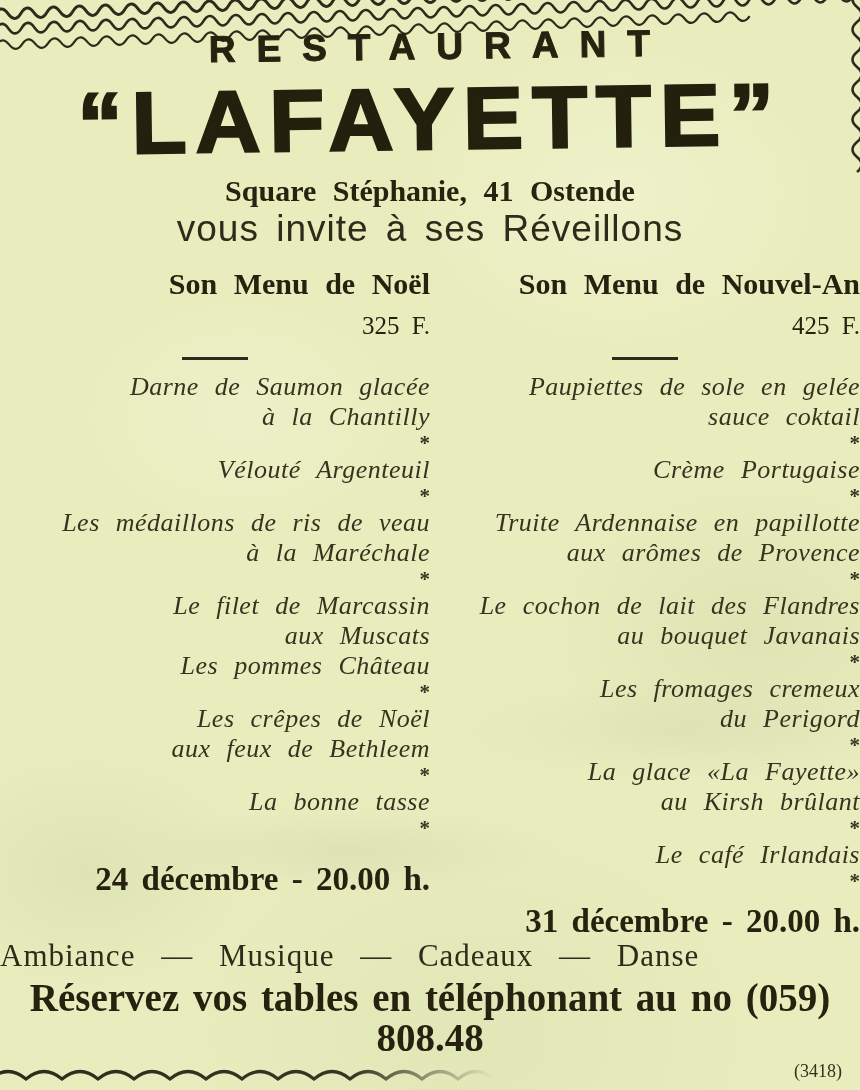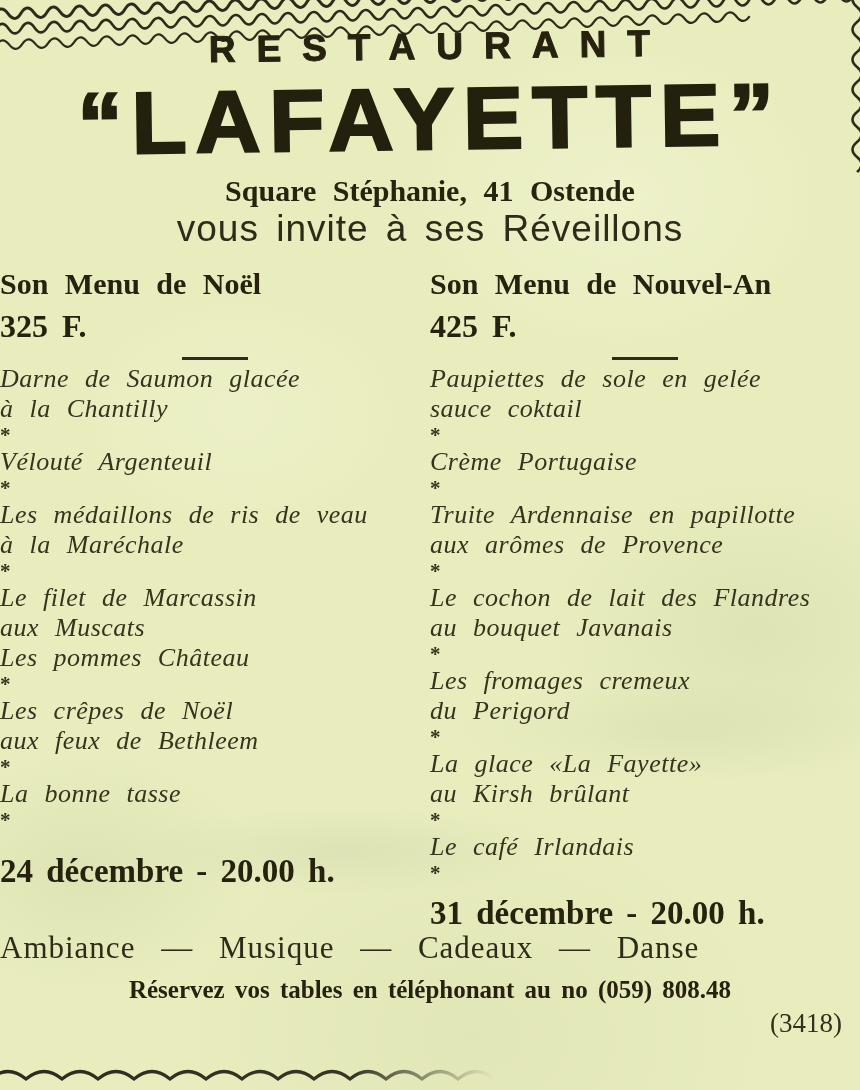--- a/index.html
+++ b/index.html
@@ -45,45 +45,45 @@
   }
   .invite{
     text-align:center;
     font-family:"Liberation Sans", sans-serif;
     font-weight:400;font-size:37px;letter-spacing:1px;word-spacing:6px;
     color:#2e2b1a;
   }
 
   
   .columns{display:flex;margin-top:16px;}
-  .menu{flex:1 1 50%;text-align:left;}
+  .menu{flex:1 1 50%;text-align:right;}
   .menu-title{font-weight:700;font-size:30px;word-spacing:9px;color:#26220f;line-height:36px;}
-  .menu-price{margin-top:5px;font-weight:700;font-size:32px;word-spacing:6px;color:#26220f;line-height:38px;}
+  .menu-price{margin-top:5px;font-weight:400;font-size:25px;word-spacing:6px;color:#26220f;line-height:38px;}
   .price-rule{width:66px;border:0;border-top:3px solid #2e2b1c;margin:12px auto 0 auto;}
-  .dishes{margin-top:4px;}
+  .dishes{margin-top:12px;}
   .dish-line{
     font-style:italic;font-size:26px;line-height:30px;
     word-spacing:9px;letter-spacing:.5px;color:#36331f;
   }
   .star{font-size:21px;line-height:23px;font-weight:700;color:#36331f;}
   .menu-date{font-weight:700;font-size:33px;word-spacing:5px;color:#26220f;margin-top:7px;line-height:42px;}
   .menu-left .menu-date{margin-top:18px;}
 
   
   .features{
     margin-top:-4px;text-align:left;
     font-size:31px;word-spacing:17px;letter-spacing:1px;color:#2e2b1a;line-height:36px;
   }
   .reserve{
     margin-top:4px;text-align:center;
-    font-weight:700;font-size:25px;word-spacing:4px;color:#26220f;line-height:40px;
+    font-weight:700;font-size:39px;word-spacing:4px;color:#26220f;line-height:40px;
   }
   .ad-ref{
     text-align:right;padding-right:18px;margin-top:-2px;
-    font-size:27px;color:#33301d;line-height:30px;
+    font-size:18px;color:#33301d;line-height:30px;
   }
 </style>
 </head>
 <body>
 
 <div class="page">
 
   <svg class="borders" viewBox="0 0 860 1090" aria-hidden="true">
     <defs>
       <linearGradient id="fadeR" x1="0" y1="0" x2="1" y2="0">

